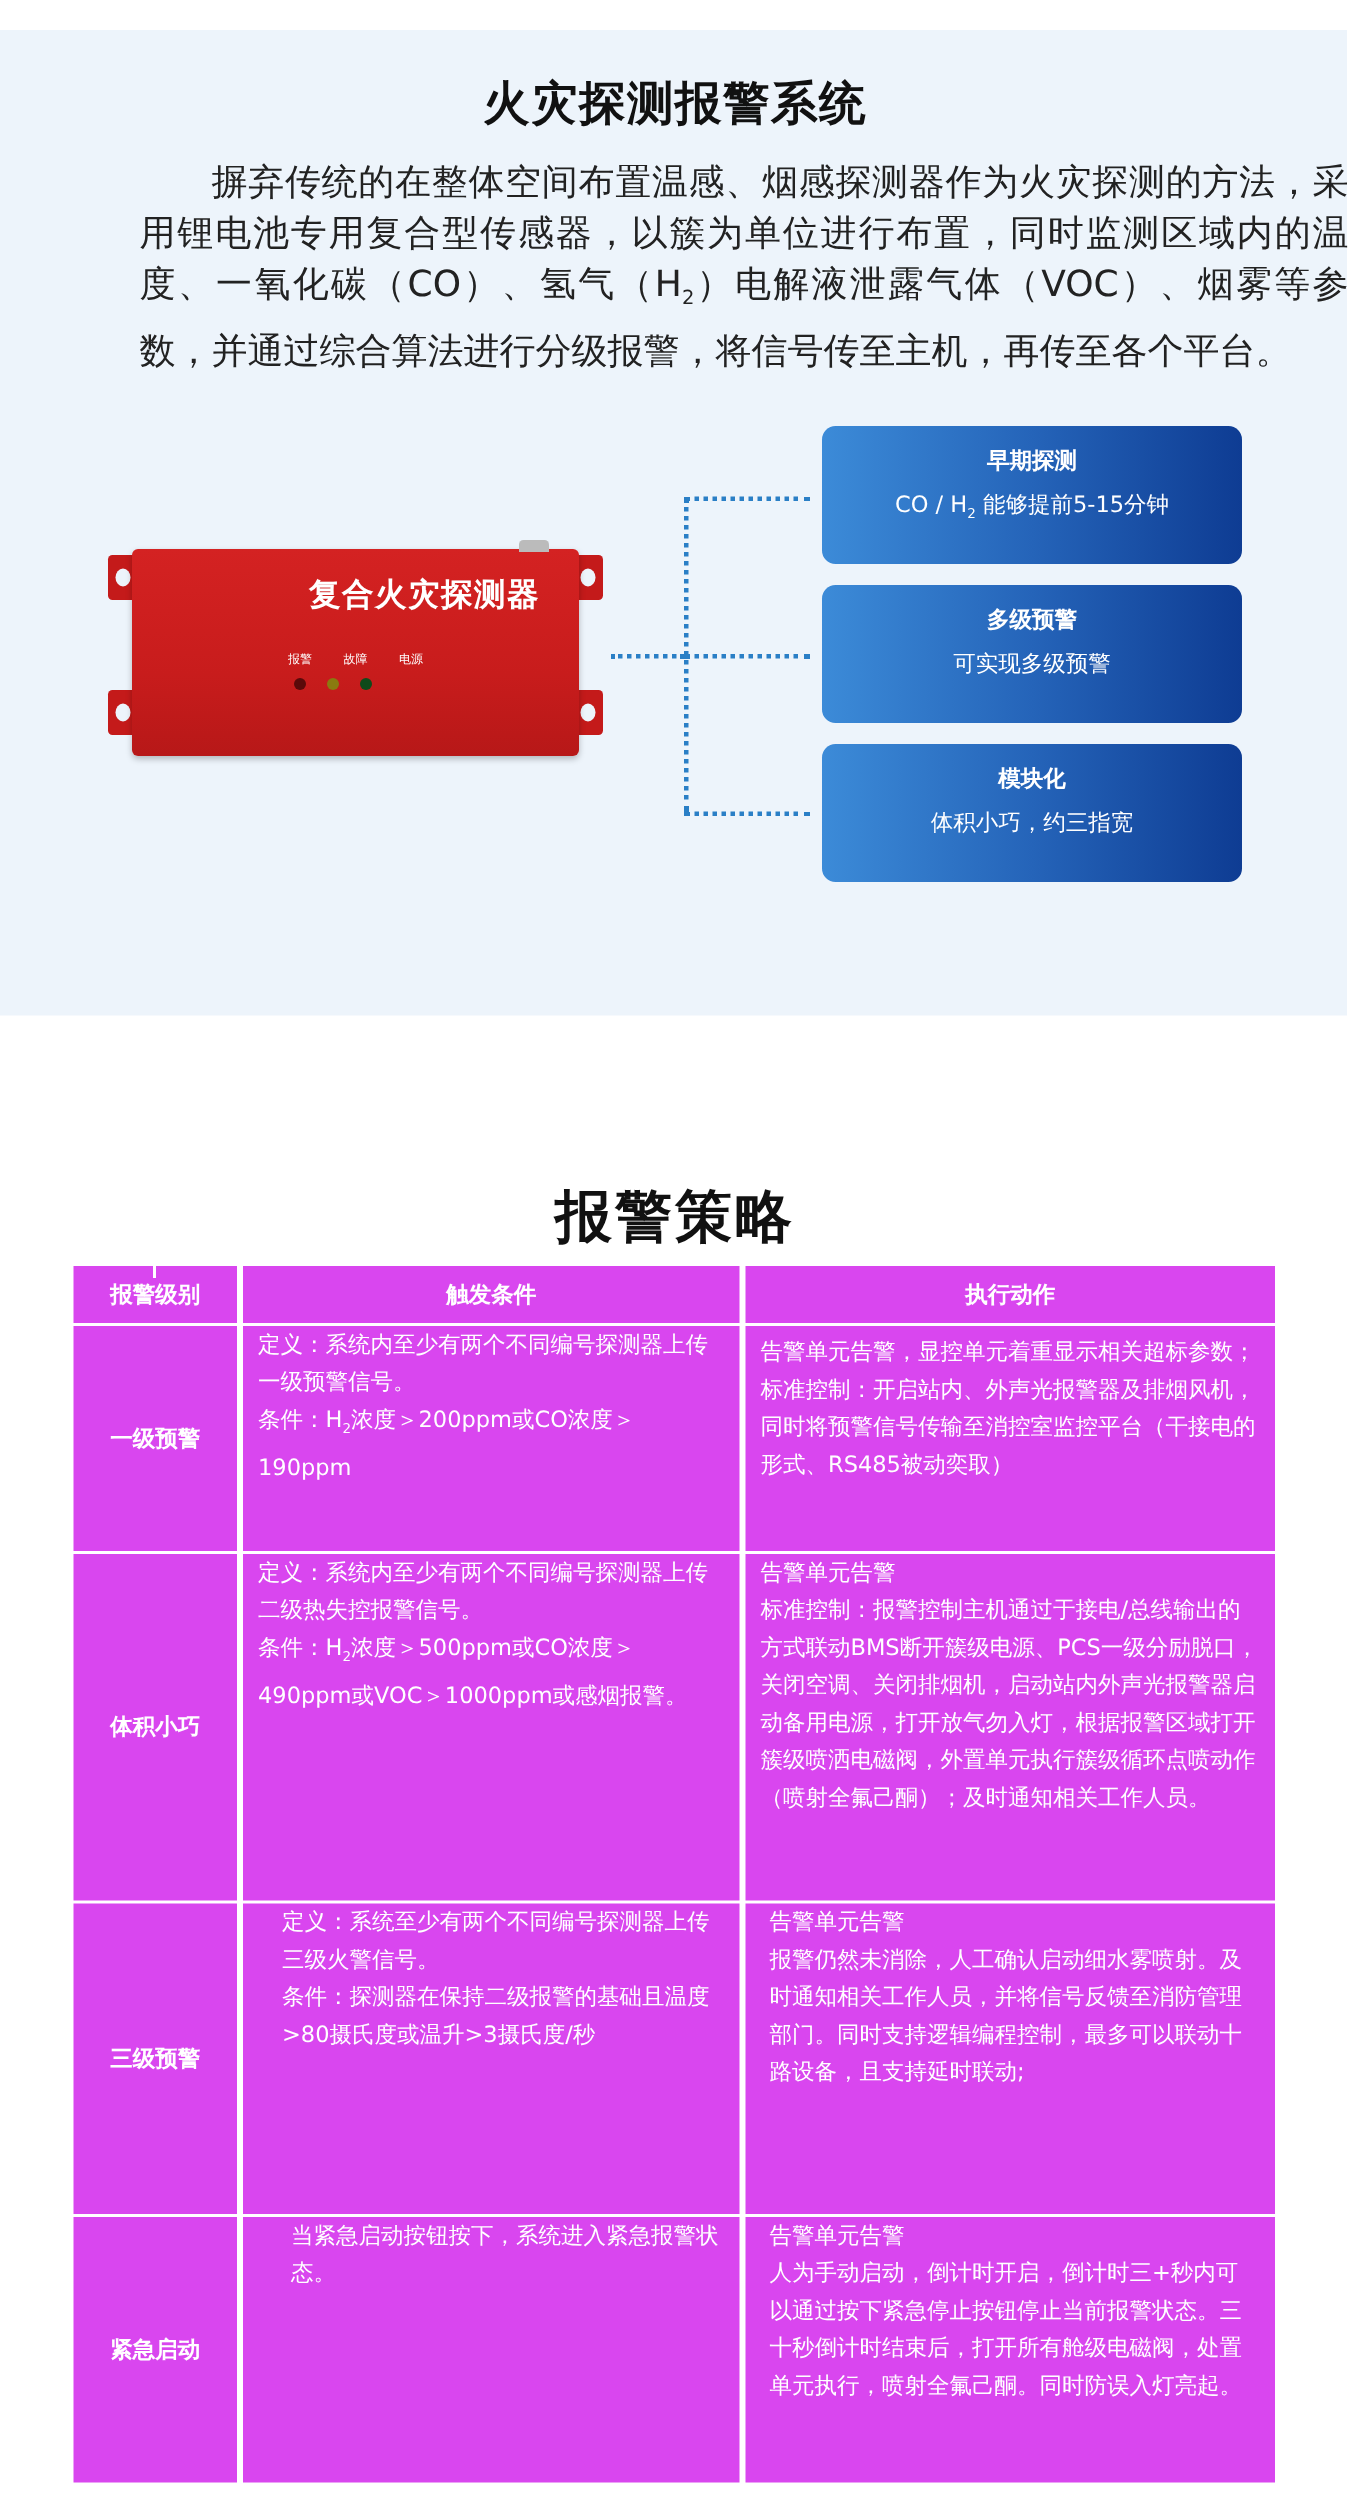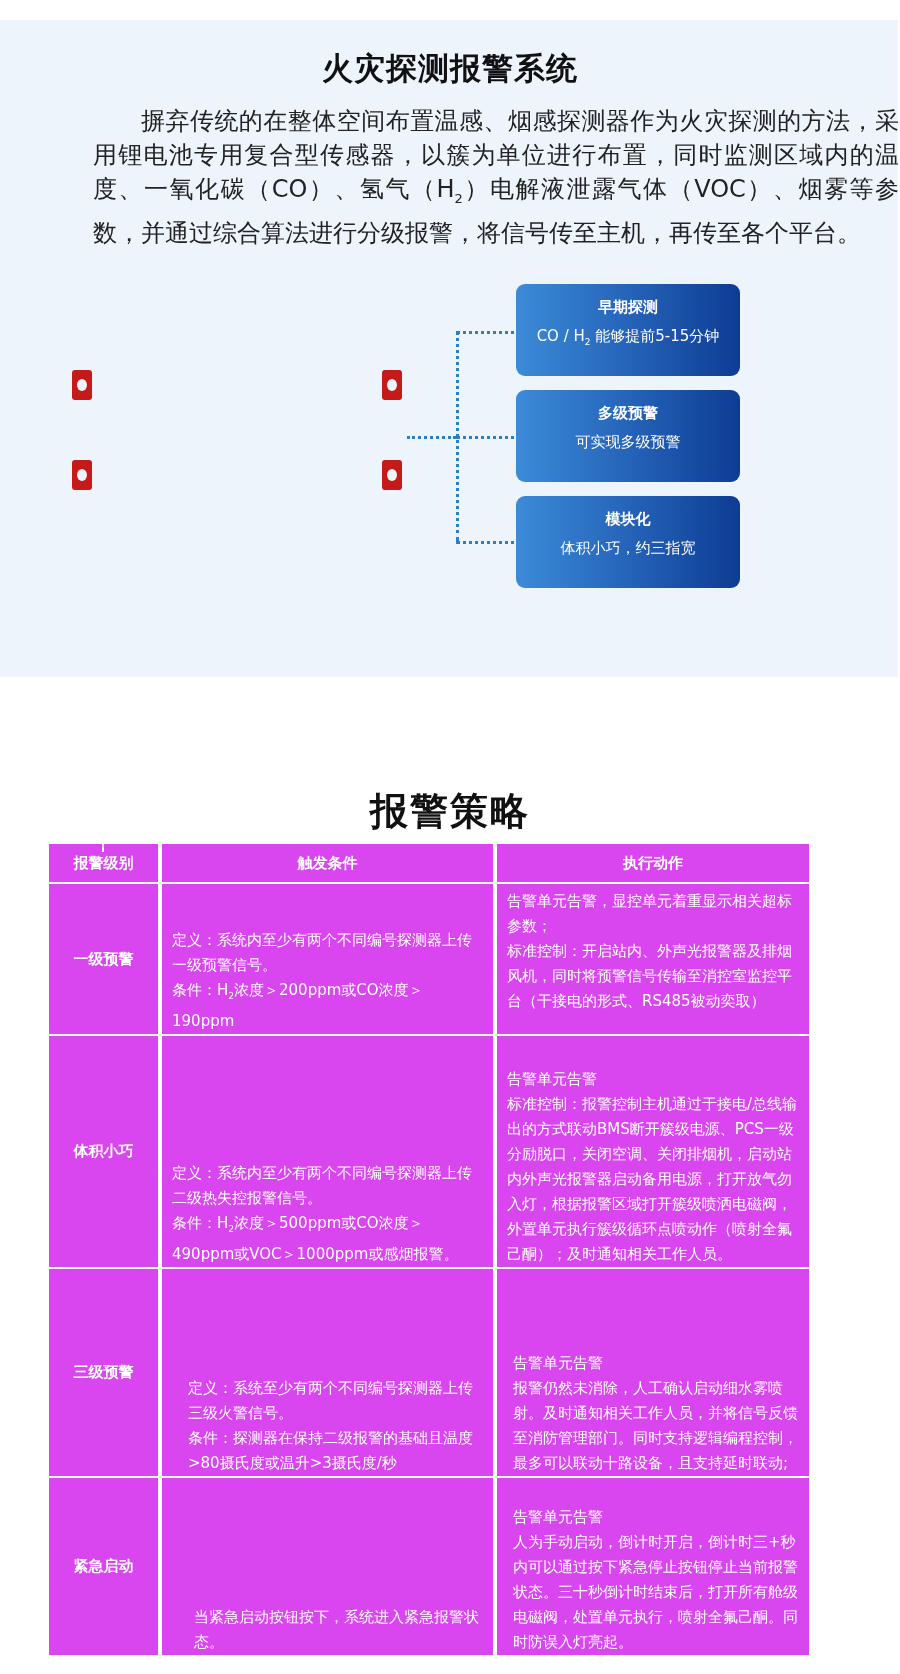--- a/index.html
+++ b/index.html
@@ -22,36 +22,36 @@
   .device .leds { position: absolute; left: 104px; top: 68px; width: 90px; display: flex; justify-content: space-between; font-size: 8px; color: #fff; }
   .device .dot { position: absolute; top: 86px; width: 8px; height: 8px; border-radius: 50%; }
 
   .connector { position: absolute; border-color: #2a7fc6; border-style: dotted; }
   .conn-h-main { left: 407px; top: 436px; width: 49px; height: 0; border-width: 3px 0 0 0; }
   .conn-v { left: 456px; top: 331px; width: 0; height: 210px; border-width: 0 0 0 3px; }
   .conn-h1 { left: 456px; top: 331px; width: 84px; border-width: 3px 0 0 0; }
   .conn-h2 { left: 456px; top: 436px; width: 84px; border-width: 3px 0 0 0; }
   .conn-h3 { left: 456px; top: 541px; width: 84px; border-width: 3px 0 0 0; }
 
-  .card { position: absolute; left: 516px; width: 224px; height: 92px; border-radius: 9px; background: linear-gradient(90deg, #3c8bd8 0%, #2564b9 50%, #0e3c93 100%); color: #fff; text-align: center; }
+  .card { position: absolute; left: 548px; width: 280px; height: 92px; border-radius: 9px; background: linear-gradient(90deg, #3c8bd8 0%, #2564b9 50%, #0e3c93 100%); color: #fff; text-align: center; }
   .card .ct { margin-top: 14px; font-size: 15px; font-weight: bold; }
   .card .cd { margin-top: 10px; font-size: 15px; }
   .card .cd sub { font-size: 9px; }
 
   .title2 { position: absolute; left: 0; top: 786px; width: 900px; text-align: center; font-size: 38px; font-weight: bold; color: #111; letter-spacing: 2px; }
 
   .cell { position: absolute; background: #d946ef; color: #fff; }
   .hdr { font-size: 15px; font-weight: bold; display: flex; align-items: center; justify-content: center; }
   .lvl { font-size: 15px; font-weight: bold; display: flex; align-items: center; justify-content: center; }
-  .txt { font-size: 15px; line-height: 25px; display: flex; align-items: flex-end; padding: 0 10px 0 10px; }
+  .txt { font-size: 15px; line-height: 25px; display: flex; align-items: flex-start; padding: 0 10px 0 10px; }
   .txt sub { font-size: 9px; }
   .txt .inner { width: 100%; }
   .c1 { left: 49px; width: 109px; }
   .c2 { left: 162px; width: 331px; }
-  .c3 { left: 497px; width: 312px; }
+  .c3 { left: 497px; width: 353px; }
   .r0 { top: 844px; height: 38px; }
   .r1 { top: 884px; height: 150px; }
   .r2 { top: 1036px; height: 231px; }
   .r3 { top: 1269px; height: 207px; }
   .r4 { top: 1478px; height: 177px; }
   .tick { position: absolute; left: 102px; top: 842px; width: 2px; height: 10px; background: #fff; }
   .tick::before { content: ""; position: absolute; left: -3px; top: 0; width: 8px; height: 2px; background: #fff; }
 </style>
 </head>
 <body>
@@ -60,20 +60,32 @@
 
 <h1 class="title1">火灾探测报警系统</h1>
 
 <p class="intro"><span>摒弃传统的在整体空间布置温感、烟感探测器作为火灾探测的方法，采用锂电池专用复合型传感器，以簇为单位进行布置，同时监测区域内的温度、一氧化碳（CO）、氢气（H</span><sub>2</sub><span>）电解液泄露气体（VOC）、烟雾等参数，并通过综合算法进行分级报警，将信号传至主机，再传至各个平台。</span></p>
 
 <div class="device">
   <div class="ear tl"></div>
   <div class="ear bl"></div>
   <div class="ear tr"></div>
   <div class="ear br"></div>
+  <div class="box">
+    <div class="knob"></div>
+    <div class="label">复合火灾探测器</div>
+    <div class="leds">
+      <span>报警</span>
+      <span>故障</span>
+      <span>电源</span>
+    </div>
+    <div class="dot" id="led0" style="left: 108px; background: rgb(90, 10, 10);"></div>
+    <div class="dot" id="led1" style="left: 130px; background: rgb(138, 122, 16);"></div>
+    <div class="dot" id="led2" style="left: 152px; background: rgb(15, 74, 26);"></div>
+  </div>
 </div>
 
 <div class="connector conn-h-main"></div>
 <div class="connector conn-v"></div>
 <div class="connector conn-h1"></div>
 <div class="connector conn-h2"></div>
 <div class="connector conn-h3"></div>
 
 <div class="card" style="top:284px">
   <div class="ct">早期探测</div>

